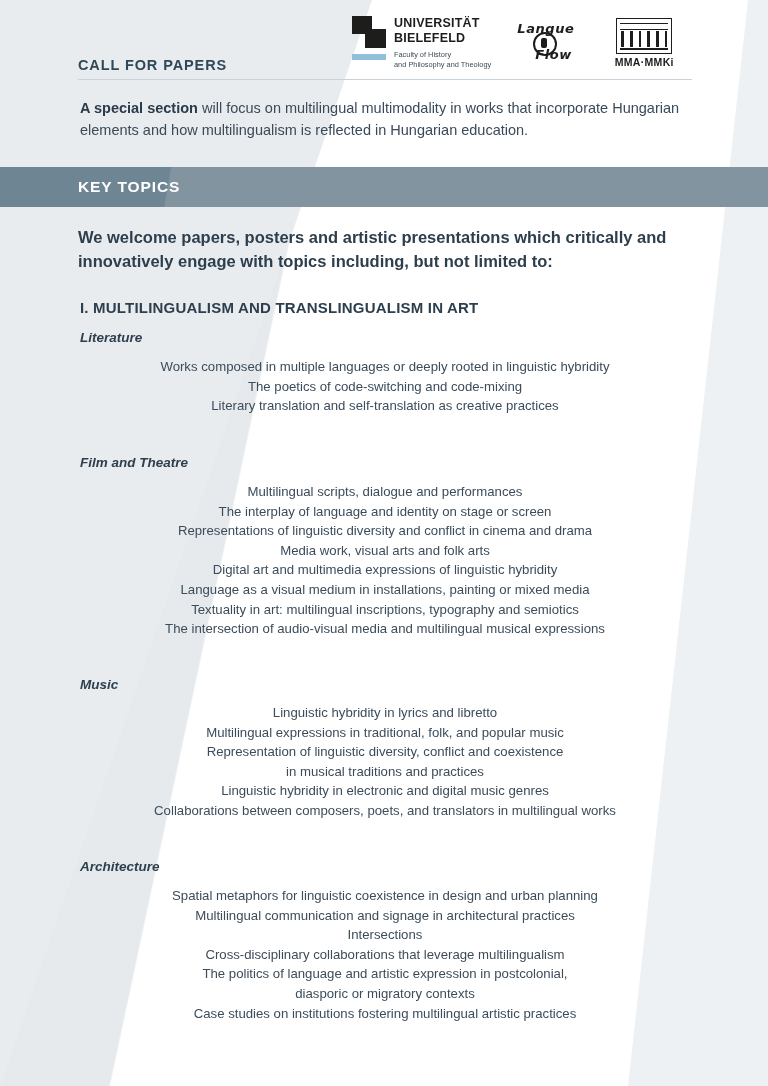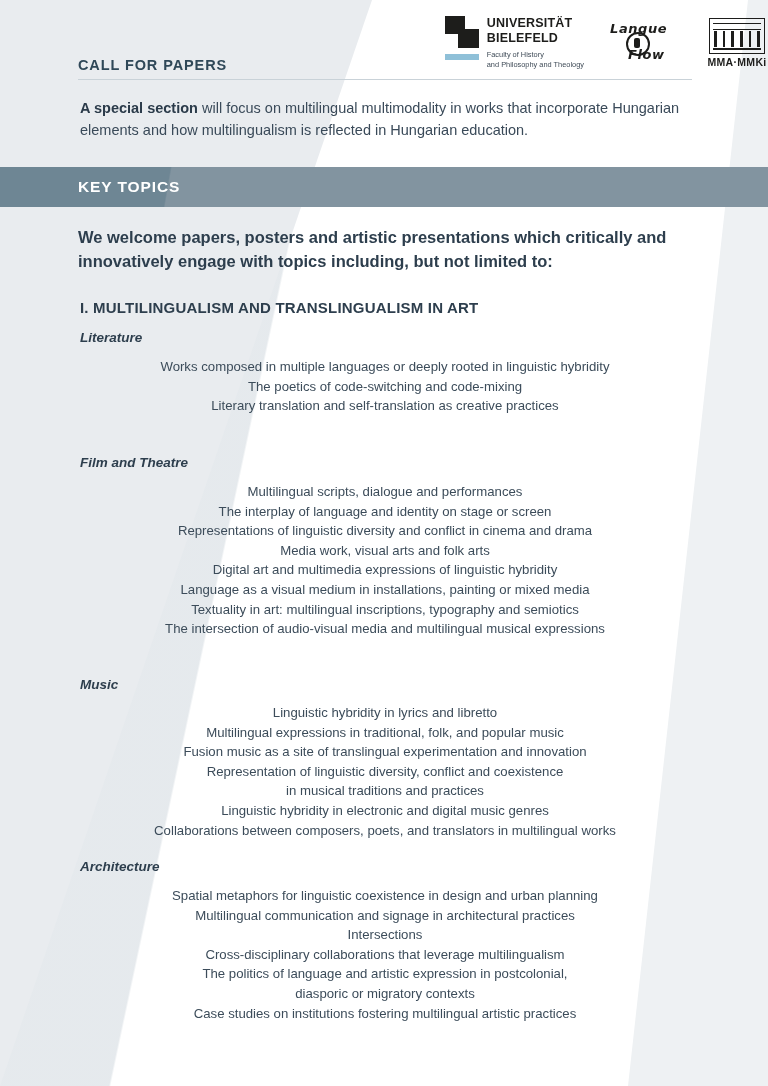--- a/index.html
+++ b/index.html
@@ -57,21 +57,20 @@
   .logo-strip {
     position: absolute;
     top: 8px;
     left: 352px;
     right: 0;
     height: 70px;
     display: flex;
     align-items: center;
     gap: 22px;
     z-index: 3;
-    justify-content: flex-end;
   }
   .logo-uni {
     display: flex;
     align-items: flex-start;
     gap: 8px;
   }
   .logo-uni-mark {
     width: 34px;
     height: 46px;
     position: relative;
@@ -372,21 +371,20 @@
     <div>Digital art and multimedia expressions of linguistic hybridity</div>
     <div>Language as a visual medium in installations, painting or mixed media</div>
     <div>Textuality in art: multilingual inscriptions, typography and semiotics</div>
     <div>The intersection of audio-visual media and multilingual musical expressions</div>
   </div>
 
   <div class="sub-heading" style="top:677px;">Music</div>
   <div class="topic-list" style="top:703px;">
     <div>Linguistic hybridity in lyrics and libretto</div>
     <div>Multilingual expressions in traditional, folk, and popular music</div>
-    <div>Fusion music as a site of translingual experimentation and innovation</div>
     <div>Representation of linguistic diversity, conflict and coexistence</div>
     <div>in musical traditions and practices</div>
     <div>Linguistic hybridity in electronic and digital music genres</div>
     <div>Collaborations between composers, poets, and translators in multilingual works</div>
   </div>
 
   <div class="sub-heading" style="top:859px;">Architecture</div>
   <div class="topic-list" style="top:886px;">
     <div>Spatial metaphors for linguistic coexistence in design and urban planning</div>
     <div>Multilingual communication and signage in architectural practices</div>

